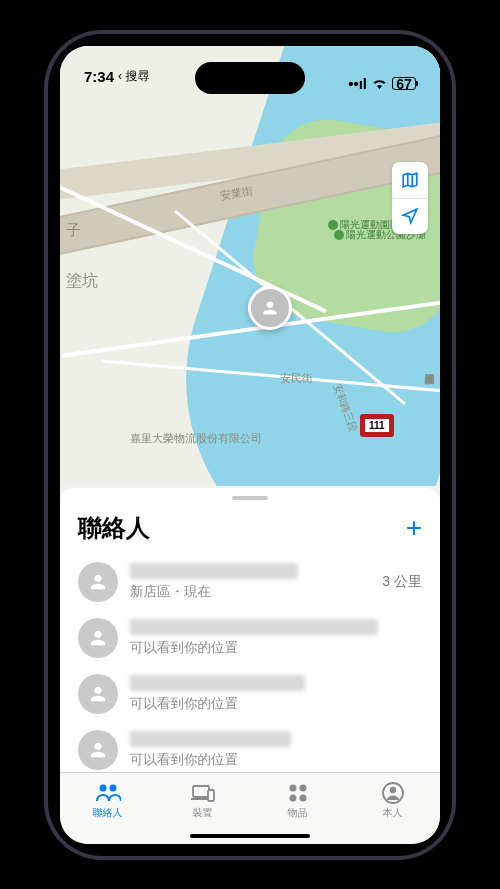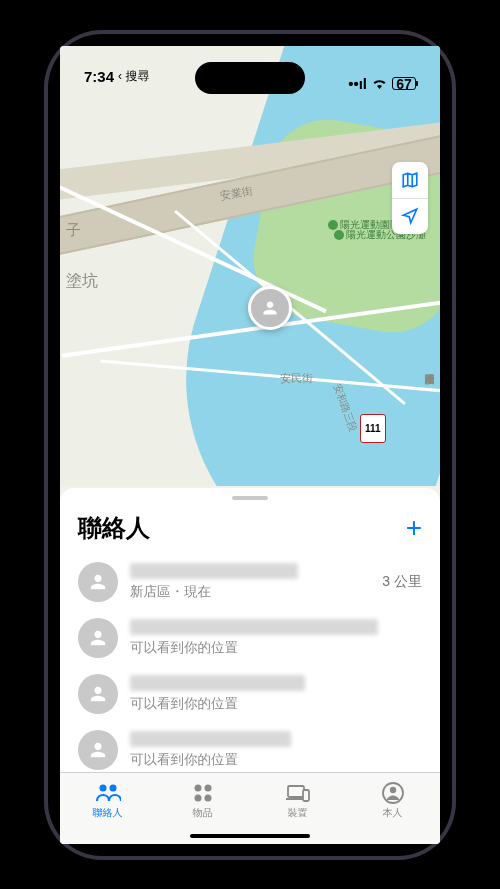--- a/index.html
+++ b/index.html
@@ -24,21 +24,21 @@
     width: 100%;
     height: 100%;
     background: #000;
     border-radius: 54px;
     padding: 12px;
   }
   .screen {
     width: 100%;
     height: 100%;
     background: #f2f1ec;
-    border-radius: 4px;
+    border-radius: 28px;
     overflow: hidden;
     position: relative;
   }
   .dynamic-island {
     position: absolute;
     top: 16px;
     left: 50%;
     transform: translateX(-50%);
     width: 110px;
     height: 32px;
@@ -136,24 +136,24 @@
     align-items: center;
     gap: 2px;
   }
   .poi-dot {
     width: 10px; height: 10px; background: #4a9a4a;
     border-radius: 50%; display: inline-block;
   }
   .route-badge {
     position: absolute;
     background: #fff;
-    border: 1px solid #b91c1c;
+    border: 5px solid #b91c1c;
     border-radius: 3px;
     font-size: 10px;
-    padding: 8px 4px;
+    padding: 1px 4px;
     font-weight: 600;
   }
 
   .location-pin {
     position: absolute;
     top: 240px; left: 188px;
     width: 44px; height: 44px;
     background: #bfbfbf;
     border: 3px solid #fff;
     border-radius: 50%;
@@ -300,20 +300,21 @@
         <div class="road road2"></div>
         <div class="road road3"></div>
         <div class="road road4"></div>
 
         <div class="map-label" style="top:175px;left:6px;font-size:15px">子</div>
         <div class="map-label" style="top:225px;left:6px;font-size:16px">塗坑</div>
         <div class="map-label" style="top:140px;left:160px;transform:rotate(-10deg)">安業街</div>
         <div class="map-label" style="top:325px;left:220px">安民街</div>
         <div class="map-label" style="top:355px;left:260px;transform:rotate(70deg);font-size:10px">安和路三段</div>
         <div class="map-label" style="top:320px;right:4px;writing-mode:vertical-rl;font-size:10px">福爾摩沙高速</div>
+        <div class="map-label" style="top:385px;left:70px">嘉里大榮物流股份有限公司</div>
 
         <div class="route-badge" style="top:368px;left:300px">111</div>
 
         <div class="poi-label" style="top:172px;right:40px">
           <span class="poi-dot"></span>
             <span>陽光運動園區</span>
         </div>
         <div class="poi-label" style="top:182px;right:14px">
           <span class="poi-dot"></span>
             <span>陽光運動公園沙灘</span>
@@ -402,38 +403,38 @@
             <svg width="26" height="20" viewBox="0 0 26 20" fill="#007aff">
                 <circle cx="8" cy="5" r="3.5"></circle>
                 <circle cx="18" cy="5" r="3.5"></circle>
                 <path d="M2 18c0-4 3-6 6-6s6 2 6 6M14 18c0-4 3-6 6-6s6 2 6 6" fill="none" stroke="#007aff" stroke-width="2.2"></path>
               </svg>
           </div>
           <span>聯絡人</span>
         </div>
         <div class="tab">
           <div class="tab-icon">
+            <svg width="24" height="18" viewBox="0 0 24 18" fill="none" stroke="#8a8a8a" stroke-width="1.8">
+                <rect x="2" y="2" width="16" height="11" rx="1.5"></rect>
+                <path d="M0 15h20"></path>
+                <rect x="17" y="6" width="6" height="11" rx="1.5" fill="#f8f8f8"></rect>
+              </svg>
+          </div>
+          <span>裝置</span>
+        </div>
+        <div class="tab">
+          <div class="tab-icon">
             <svg width="20" height="20" viewBox="0 0 20 20" fill="#8a8a8a">
                 <circle cx="5" cy="5" r="3.5"></circle>
                 <circle cx="15" cy="5" r="3.5"></circle>
                 <circle cx="5" cy="15" r="3.5"></circle>
                 <circle cx="15" cy="15" r="3.5"></circle>
               </svg>
           </div>
           <span>物品</span>
-        </div>
-        <div class="tab">
-          <div class="tab-icon">
-            <svg width="24" height="18" viewBox="0 0 24 18" fill="none" stroke="#8a8a8a" stroke-width="1.8">
-                <rect x="2" y="2" width="16" height="11" rx="1.5"></rect>
-                <path d="M0 15h20"></path>
-                <rect x="17" y="6" width="6" height="11" rx="1.5" fill="#f8f8f8"></rect>
-              </svg>
-          </div>
-          <span>裝置</span>
         </div>
         <div class="tab">
           <div class="tab-icon">
             <svg width="22" height="22" viewBox="0 0 22 22" fill="#8a8a8a">
                 <circle cx="11" cy="11" r="10" fill="none" stroke="#8a8a8a" stroke-width="1.8"></circle>
                 <circle cx="11" cy="8" r="3.2"></circle>
                 <path d="M4.5 18c1-3 4-4.5 6.5-4.5s5.5 1.5 6.5 4.5"></path>
               </svg>
           </div>
           <span>本人</span>

